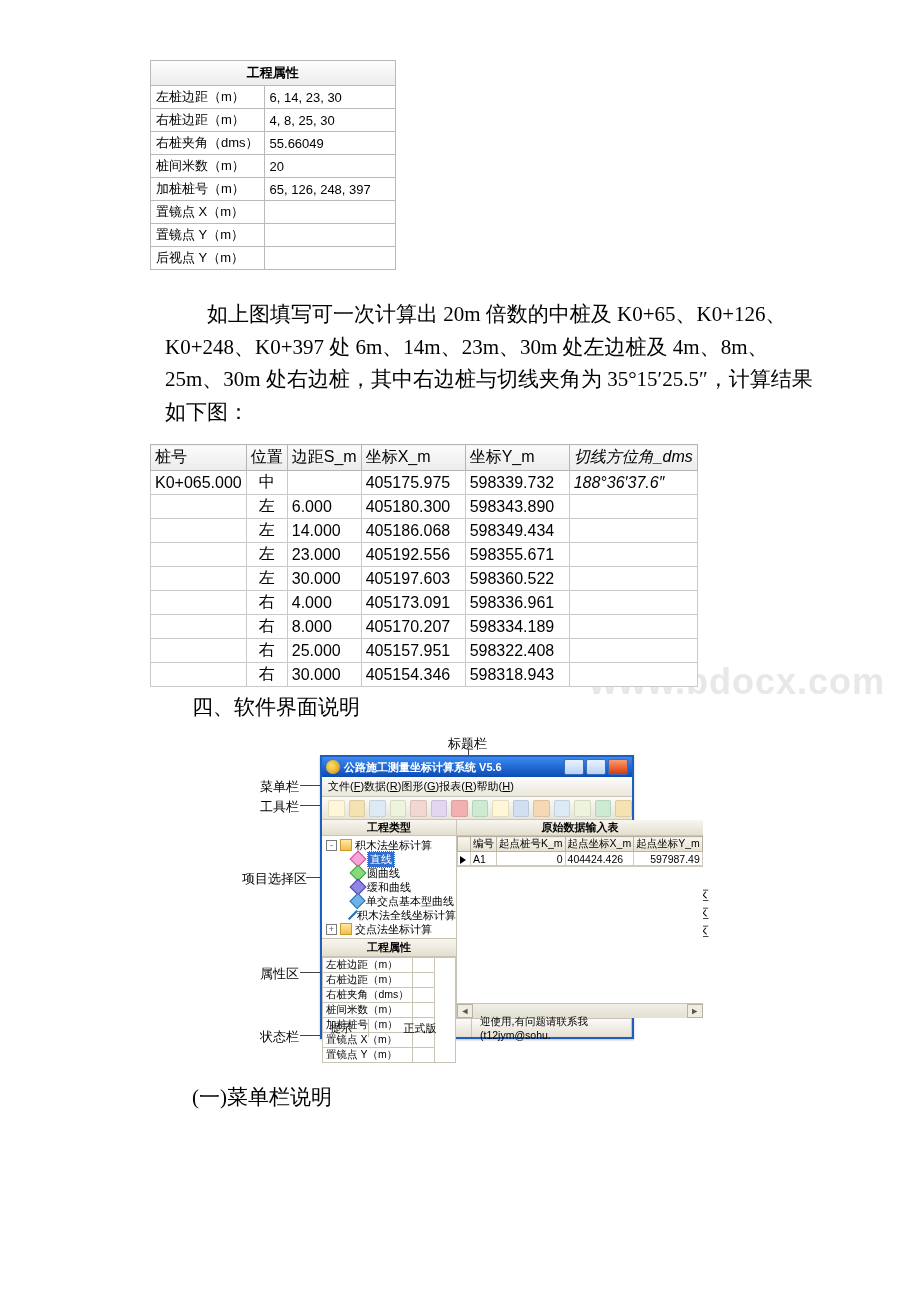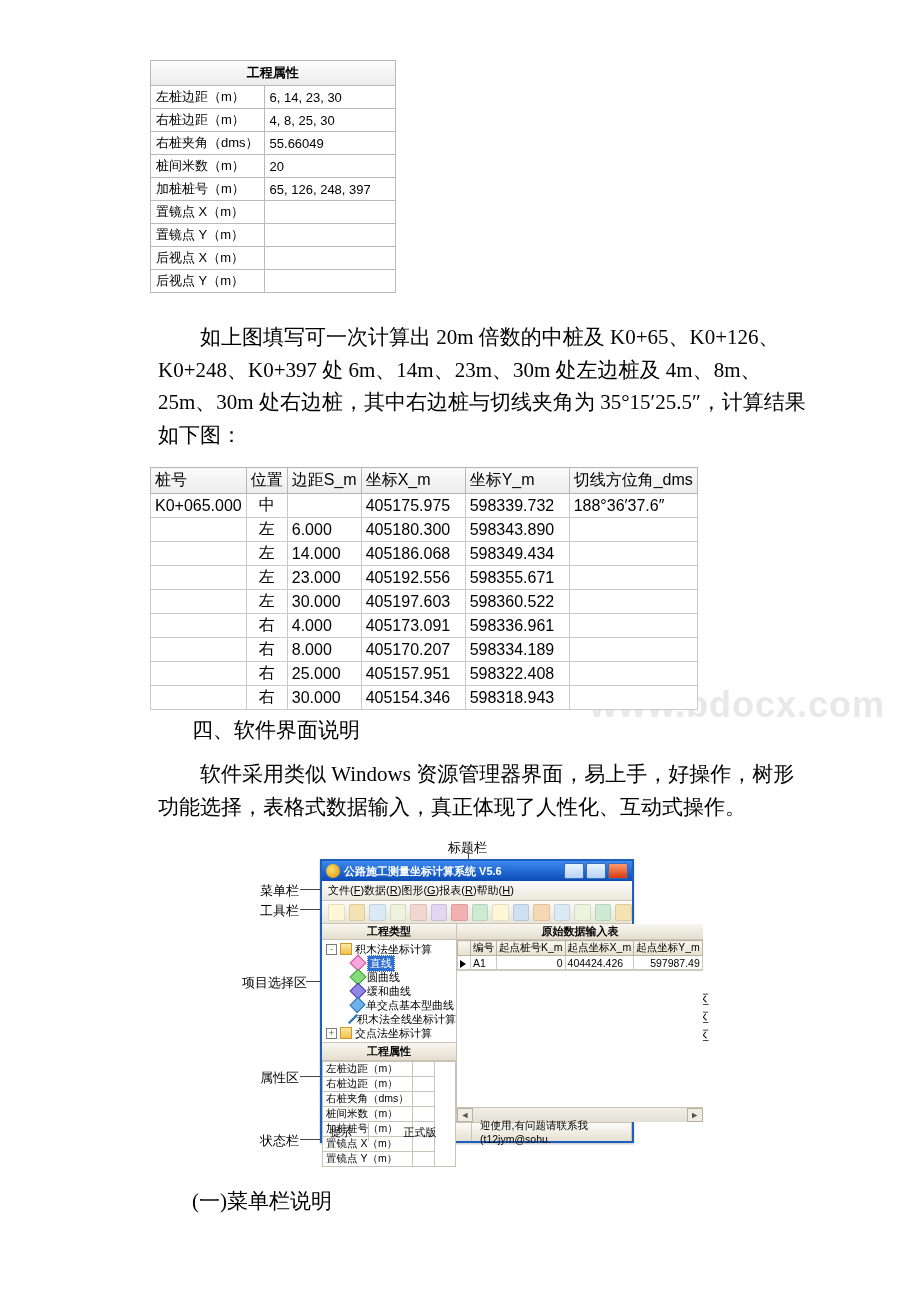--- a/index.html
+++ b/index.html
@@ -32,21 +32,21 @@
     padding: 2px 5px;
     height: 16px;
     background: #fff;
   }
   .prop-table td.k { width: 88px; white-space: nowrap; }
   .prop-table td.v { width: 120px; white-space: nowrap; }
 
   p.body {
     font-size: 21px;
     line-height: 1.55;
-    margin: 0 0 16px 8px;
+    margin: 0 0 16px 15px;
     text-indent: 2em;
   }
 
   .result-wrap { position: relative; margin: 10px 0 4px 0; }
   .result-table {
     border-collapse: collapse;
     font-family: "SimSun", Arial, sans-serif;
     font-size: 16px;
     table-layout: fixed;
   }
@@ -64,21 +64,21 @@
     padding: 1px 4px;
     height: 14px;
     background: #fff;
     white-space: nowrap;
   }
   .result-table .c-zh  { width: 80px; }
   .result-table .c-pos { width: 30px; text-align: center; }
   .result-table .c-sm  { width: 55px; }
   .result-table .c-x   { width: 95px; }
   .result-table .c-y   { width: 95px; }
-  .result-table .c-ang { width: 110px; }
+  .result-table .c-ang { width: 110px; font-style: italic; }
 
   .watermark {
     position: absolute;
     right: -70px;
     bottom: -16px;
     font-family: Arial, sans-serif;
     font-size: 36px;
     font-weight: bold;
     color: #e8e8e8;
     letter-spacing: 1px;
@@ -279,24 +279,20 @@
         </tr>
       <tr>
           <td class="k">置镜点 X（m）</td>
           <td class="v"></td>
         </tr>
       <tr>
           <td class="k">置镜点 Y（m）</td>
           <td class="v"></td>
         </tr>
       <tr>
-          <td class="k">后视点 X（m）</td>
-          <td class="v"></td>
-        </tr>
-      <tr>
           <td class="k">后视点 Y（m）</td>
           <td class="v"></td>
         </tr>
     </tbody>
   </table>
 
   <p class="body">如上图填写可一次计算出 20m 倍数的中桩及 K0+65、K0+126、K0+248、K0+397 处 6m、14m、23m、30m 处左边桩及 4m、8m、25m、30m 处右边桩，其中右边桩与切线夹角为 35°15′25.5″，计算结果如下图：</p>
 
   <div class="result-wrap">
     <table class="result-table">
@@ -382,21 +378,20 @@
             <td class="c-x">405154.346</td>
             <td class="c-y">598318.943</td>
             <td class="c-ang"></td>
           </tr>
         </tbody>
     </table>
     <div class="watermark">www.bdocx.com</div>
   </div>
 
   <h3 class="sec">四、软件界面说明</h3>
-  <p class="body">软件采用类似 Windows 资源管理器界面，易上手，好操作，树形功能选择，表格式数据输入，真正体现了人性化、互动式操作。</p>
 
   <div class="fig">
 
     <div class="label" style="left:188px; top:0;">标题栏</div>
     <div class="label" style="left:0;   top:43px;">菜单栏</div>
     <div class="label" style="left:0;   top:63px;">工具栏</div>
     <div class="label" style="left:-18px;top:135px;">项目选择区</div>
     <div class="label" style="left:0;   top:230px;">属性区</div>
     <div class="label" style="left:0;   top:293px;">状态栏</div>
     <div class="label" style="left:384px;top:152px;">数据输入区</div>

